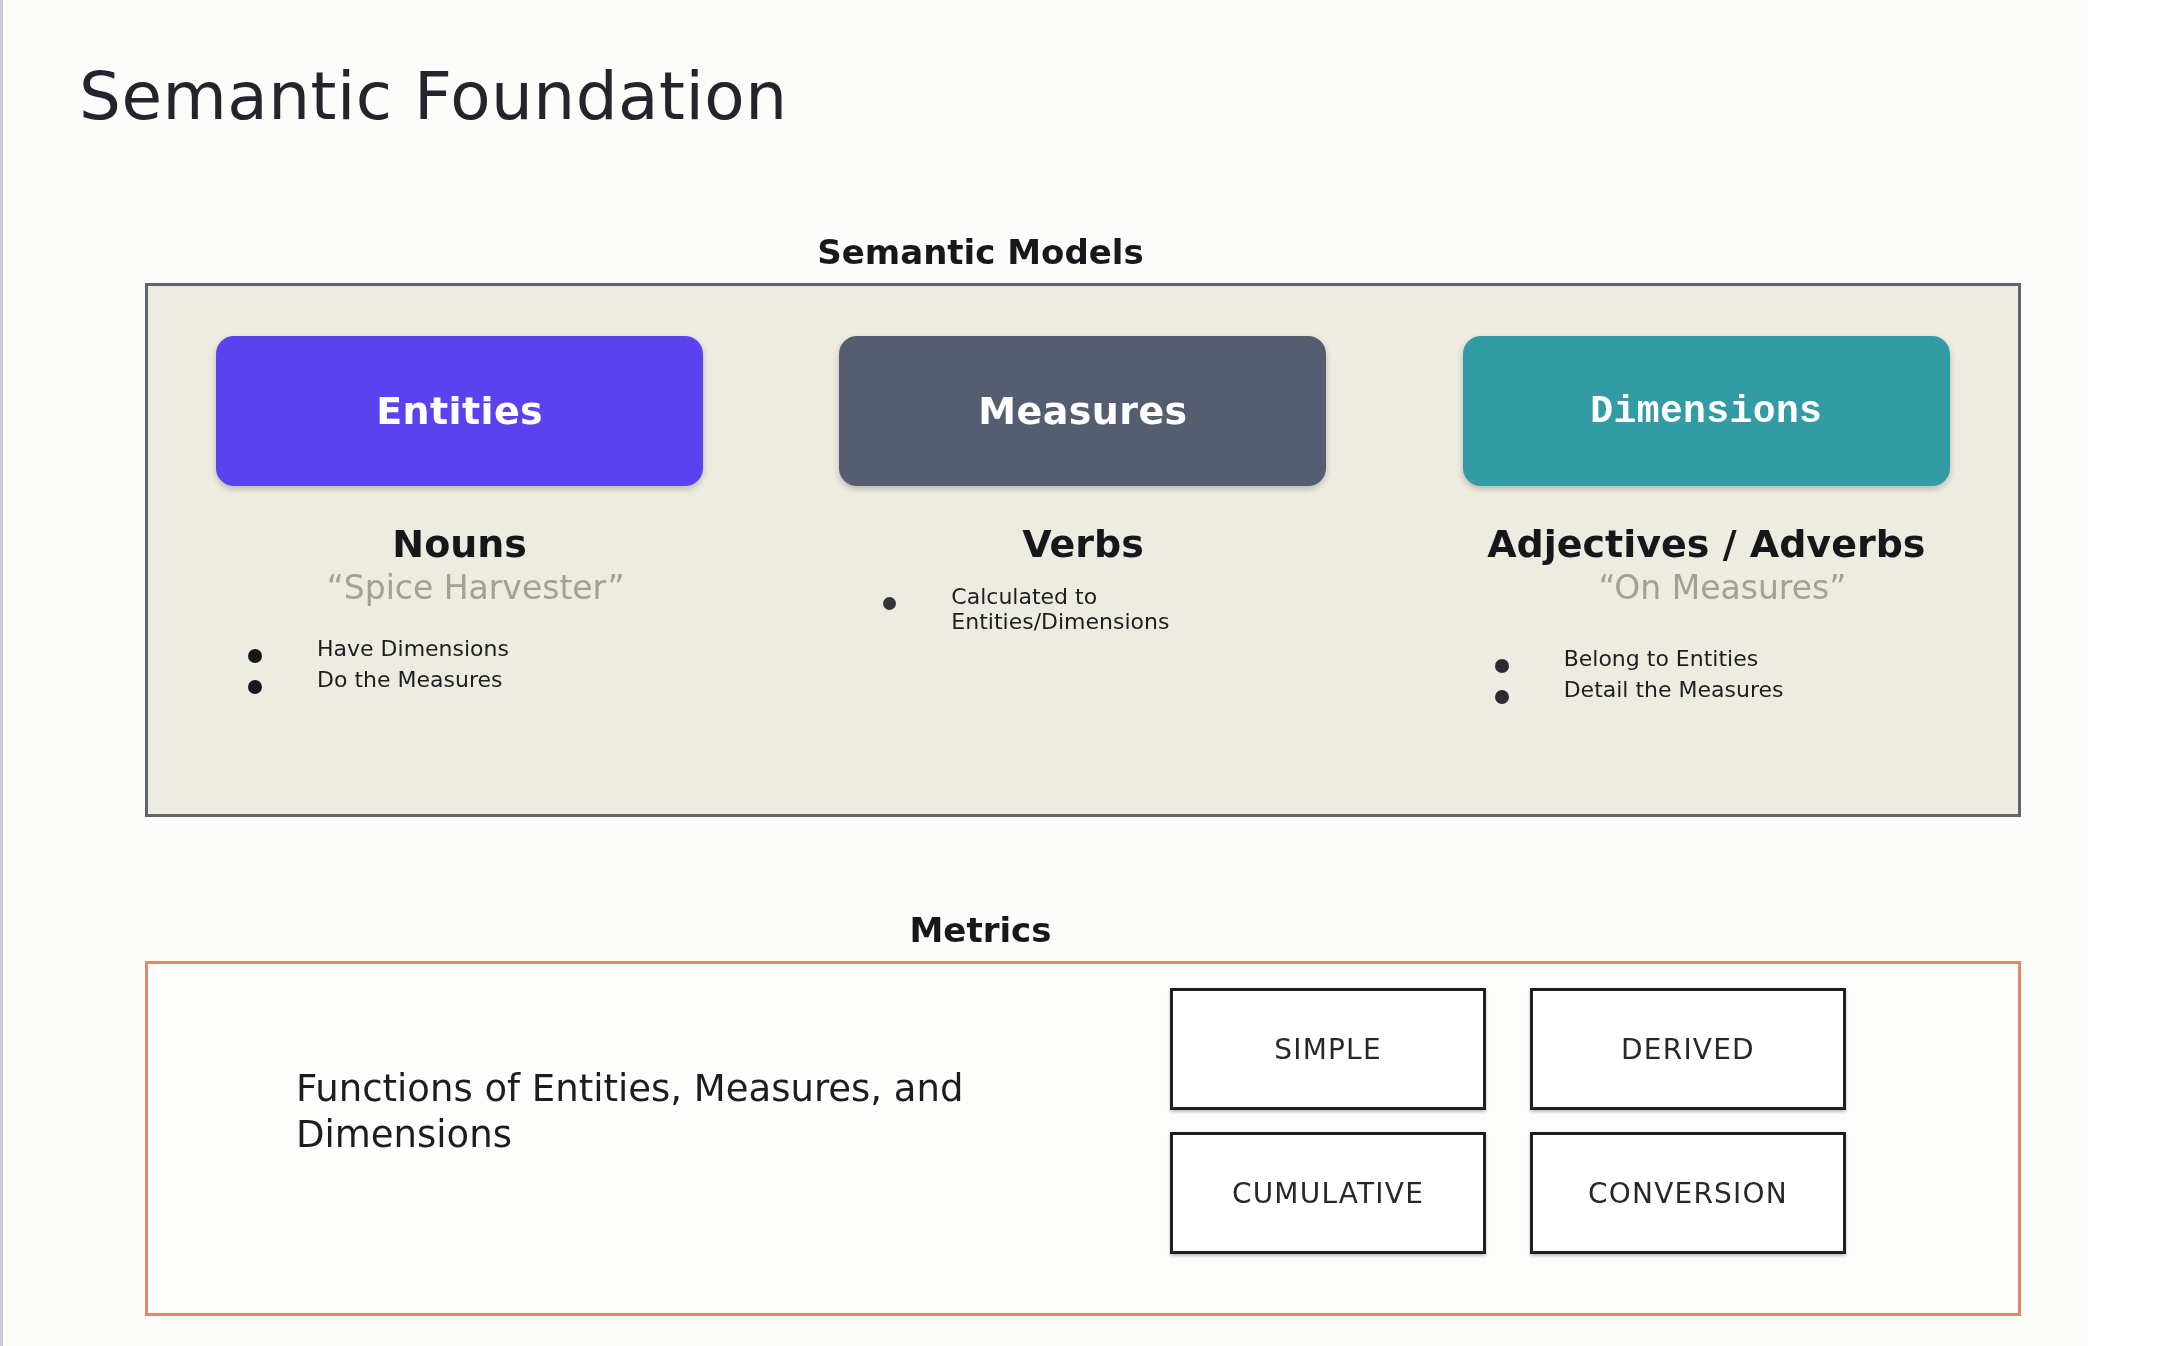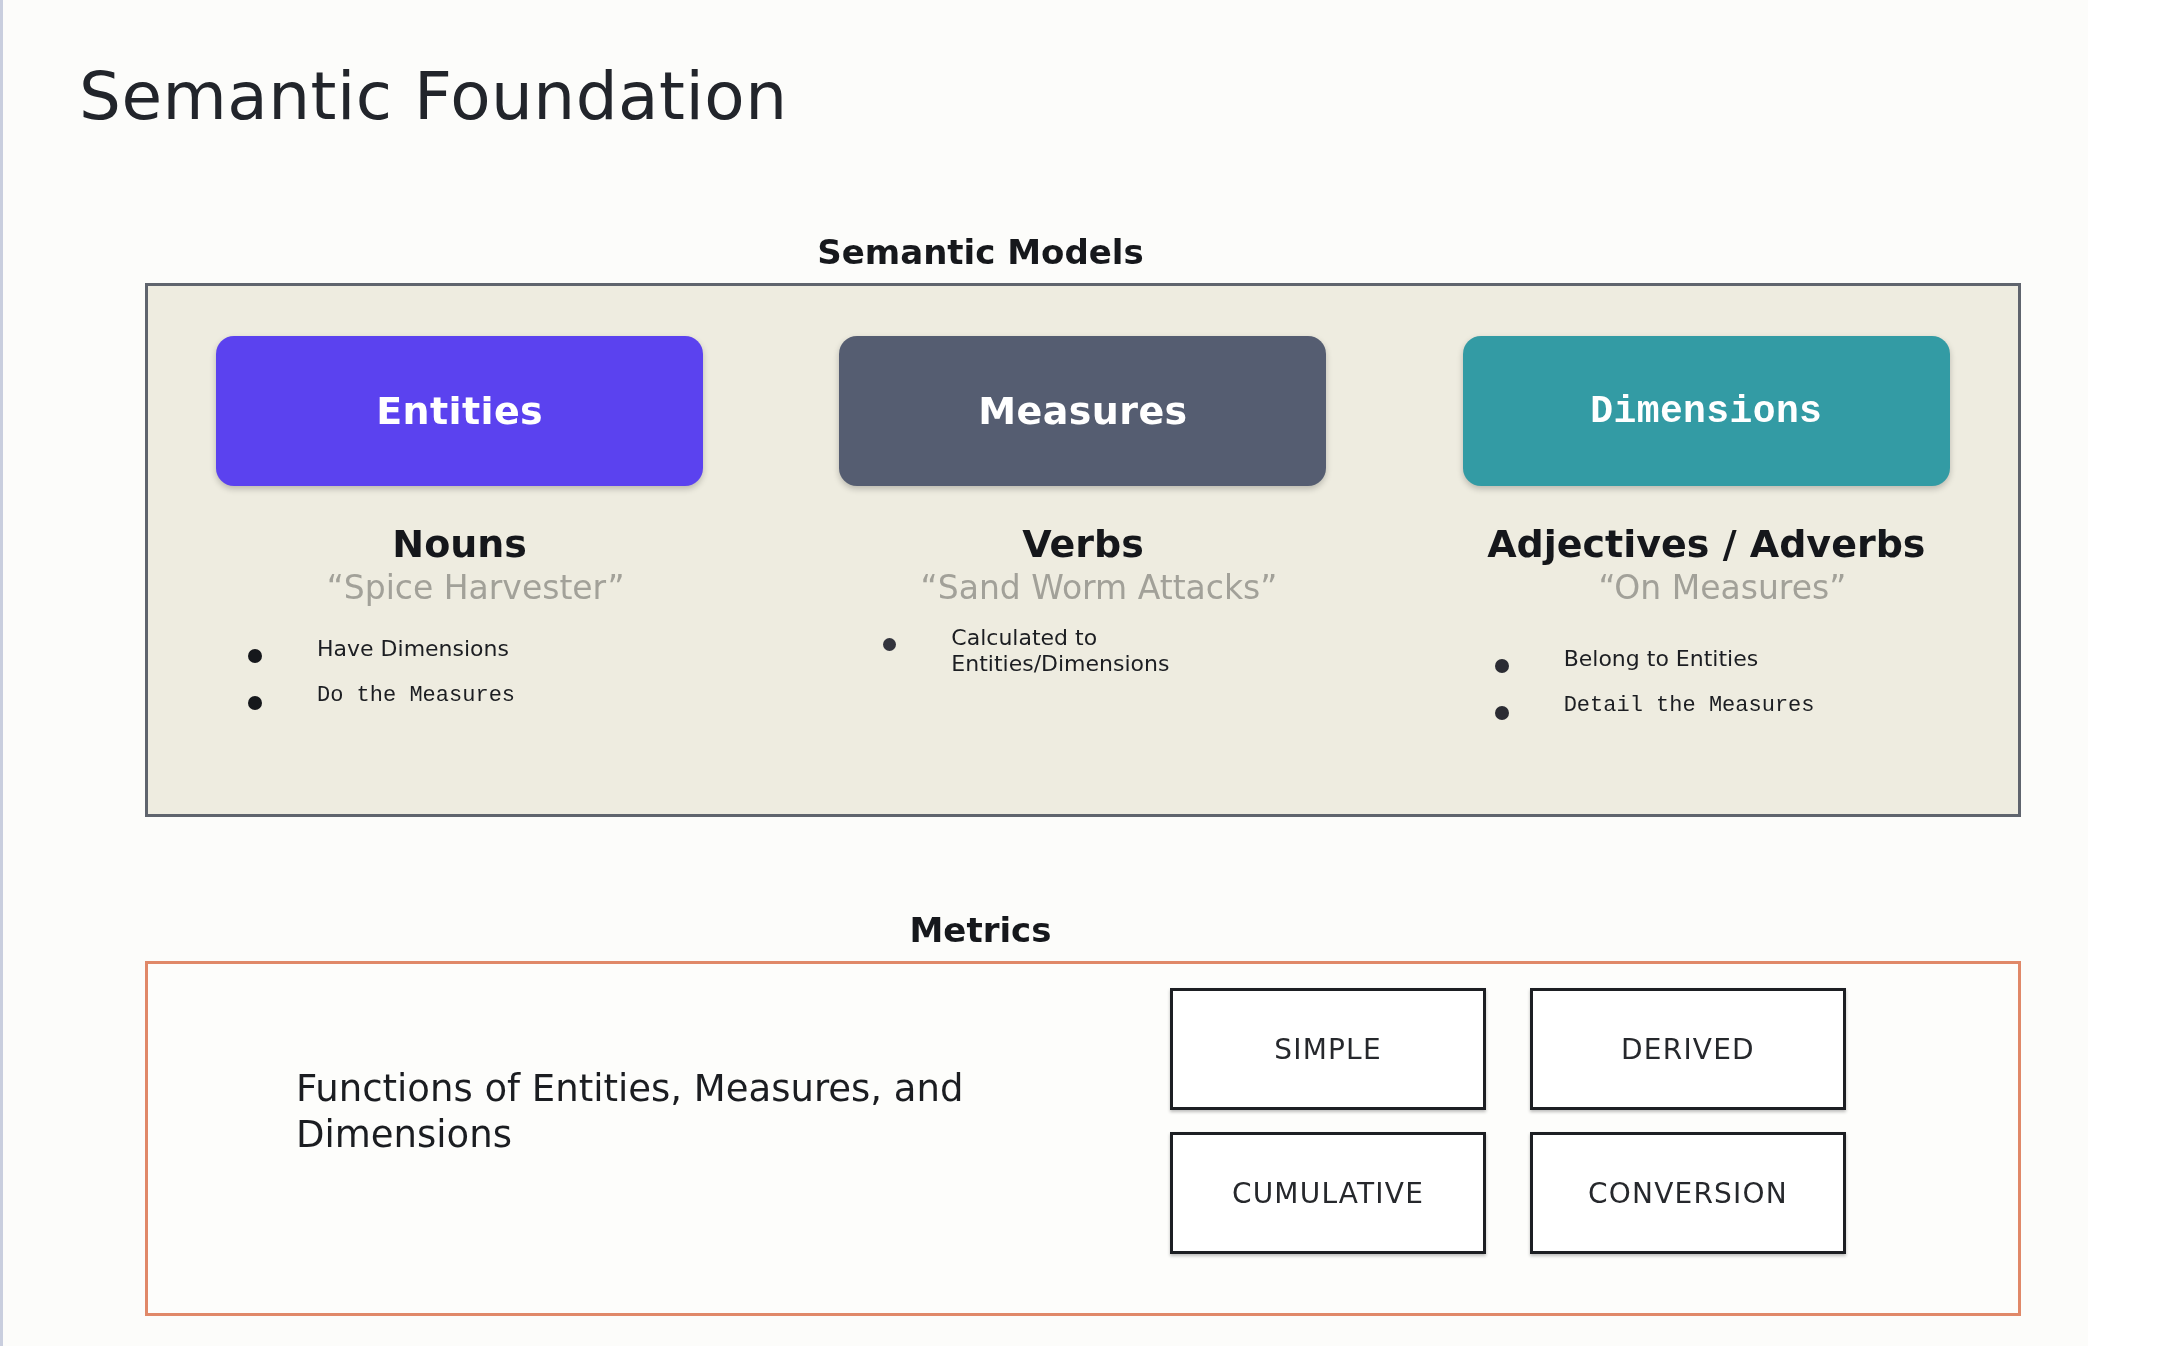--- a/index.html
+++ b/index.html
@@ -125,21 +125,21 @@
     padding: 0;
     align-self: flex-start;
   }
   .bullet-list li {
     display: flex;
     align-items: flex-start;
     font-size: 22px;
     color: #1c1e22;
     line-height: 1.16;
   }
-  .bullet-list li + li { margin-top: 20px; font-family: Liberation Mono, monospace; }
+  .bullet-list li + li { margin-top: 4px; }
   .bullet-dot {
     flex: 0 0 auto;
     width: 14px;
     height: 14px;
     border-radius: 50%;
     background: #16181c;
     margin-top: 13px;
     margin-right: 55px;
   }
   .col-entities   .bullet-list { margin-left: 100px; }
@@ -222,21 +222,20 @@
             <span>Do the Measures</span>
           </li>
         </ul>
       </div>
 
       <div class="model-col col-measures">
         <div class="model-pill pill-measures">
           <span class="pill-label">Measures</span>
         </div>
         <div class="pos-title">Verbs</div>
-        <div class="pos-example">“Sand Worm Attacks”</div>
         <ul class="bullet-list">
           <li>
             <span class="bullet-dot"></span>
             <span style="max-width:340px;">Calculated to Entities/Dimensions</span>
           </li>
         </ul>
       </div>
 
       <div class="model-col col-dimensions">
         <div class="model-pill pill-dimensions">

